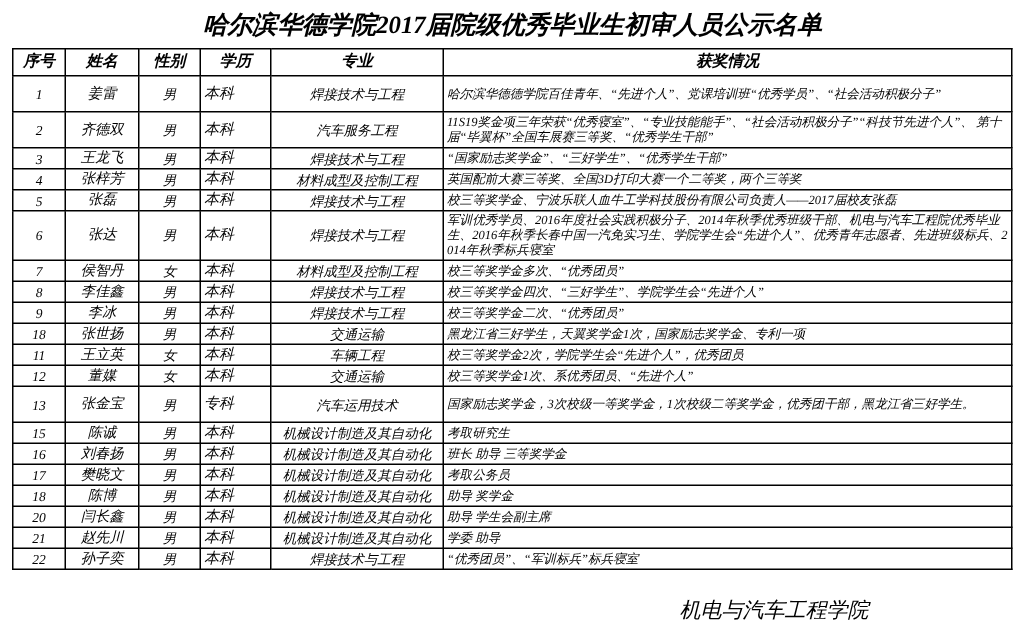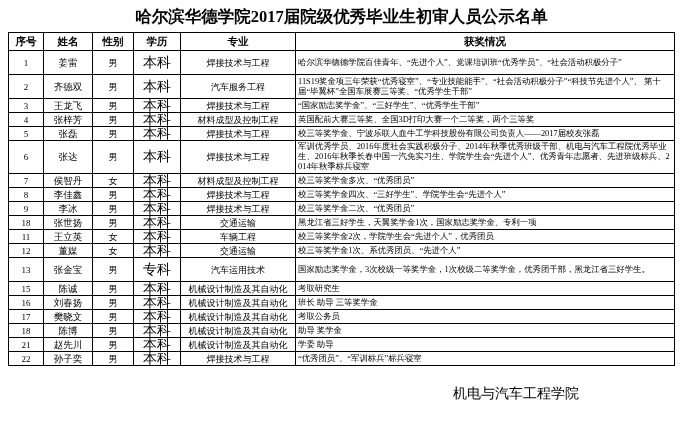--- a/index.html
+++ b/index.html
@@ -13,20 +13,21 @@
     font-family: "Liberation Serif", "DejaVu Serif", serif;
     color: #000;
     overflow: hidden;
   }
   .page {
     position: relative;
     width: 683px;
     height: 367px;
     box-sizing: border-box;
     padding: 4px 8px 0 8px;
+    font-style: italic;
   }
   .doc-title {
     text-align: center;
     font-size: 16.5px;
     font-weight: bold;
     letter-spacing: 0px;
     line-height: 22px;
     margin: 2px 0 4px 0;
     white-space: nowrap;
   }
@@ -46,21 +47,21 @@
   table.roster thead th {
     font-weight: bold;
     font-size: 10.5px;
     text-align: center;
     height: 17px;
     line-height: 15px;
   }
   .c-idx { width: 30px; text-align: center; font-size: 9px; }
   .c-name { width: 44px; text-align: center; font-size: 9.5px; }
   .c-gender { width: 36px; text-align: center; font-size: 9px; }
-  .c-edu { width: 42px; text-align: center; font-size: 14px; }
+  .c-edu { width: 42px; text-align: left; font-size: 10px; }
   .c-major { width: 110px; text-align: center; font-size: 9px; }
   .c-award { text-align: left; font-size: 8.4px; padding-left: 3px; }
   tbody tr { height: 14px; }
   tbody tr.tall2 { height: 24px; }
   tbody tr.tall3 { height: 33px; }
   .footer {
     margin-top: 20px;
     text-align: right;
     padding-right: 96px;
     font-size: 14px;
@@ -218,20 +219,28 @@
         </tr>
         <tr>
           <td class="c-idx">18</td>
           <td class="c-name">陈博</td>
           <td class="c-gender">男</td>
           <td class="c-edu">本科</td>
           <td class="c-major">机械设计制造及其自动化</td>
           <td class="c-award">助导   奖学金</td>
         </tr>
         <tr>
+          <td class="c-idx">20</td>
+          <td class="c-name">闫长鑫</td>
+          <td class="c-gender">男</td>
+          <td class="c-edu">本科</td>
+          <td class="c-major">机械设计制造及其自动化</td>
+          <td class="c-award">助导   学生会副主席</td>
+        </tr>
+        <tr>
           <td class="c-idx">21</td>
           <td class="c-name">赵先川</td>
           <td class="c-gender">男</td>
           <td class="c-edu">本科</td>
           <td class="c-major">机械设计制造及其自动化</td>
           <td class="c-award">学委   助导</td>
         </tr>
         <tr>
           <td class="c-idx">22</td>
           <td class="c-name">孙子奕</td>

